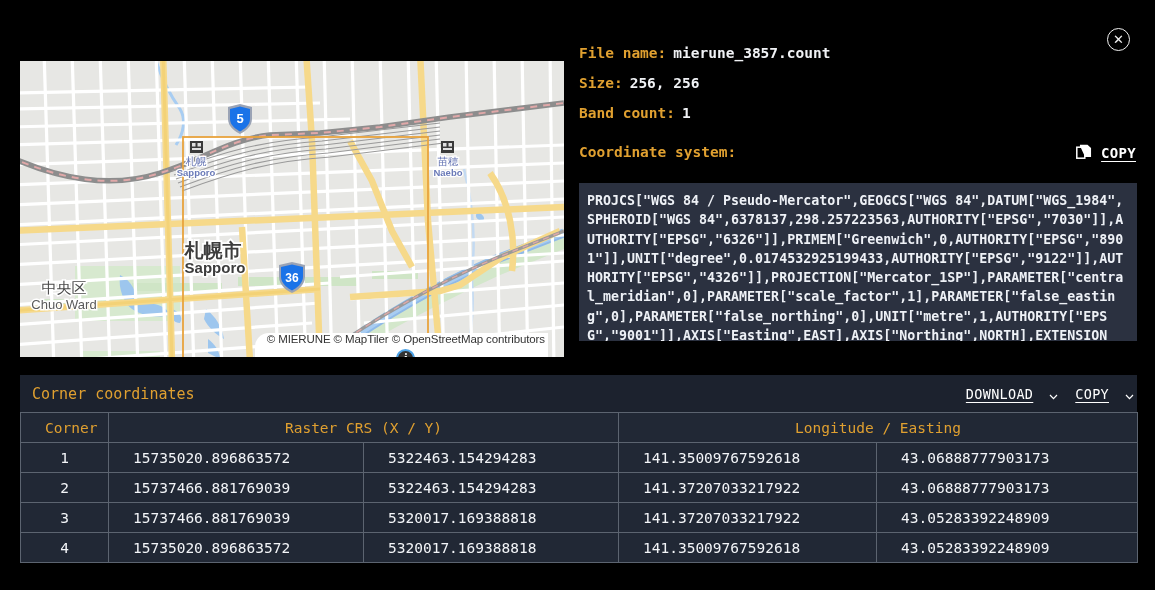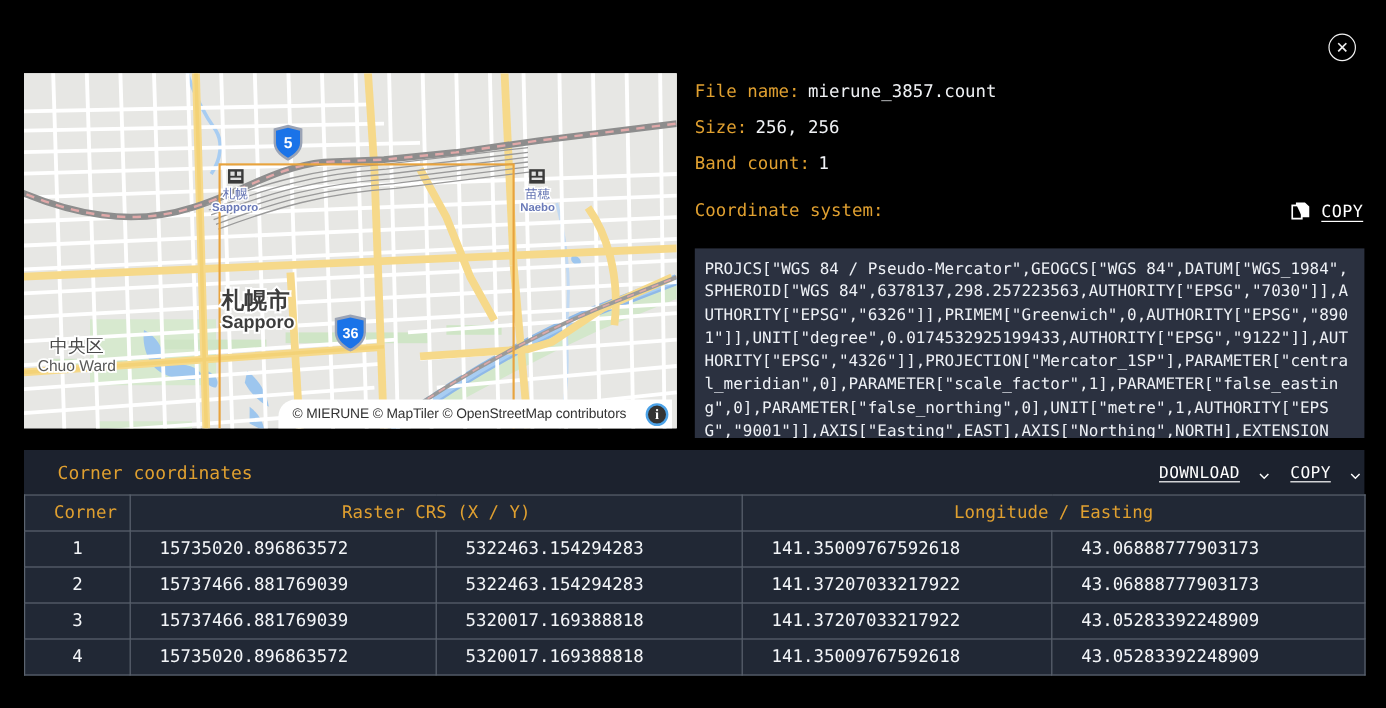--- a/index.html
+++ b/index.html
@@ -40,52 +40,54 @@
     position: absolute;
     left: 20px; top: 61px;
     width: 544px; height: 296px;
     overflow: hidden;
     background: #e9e9e7;
   }
   .map-svg { position: absolute; left:0; top:0; width: 544px; height: 296px; display:block; }
 
   .map-attrib {
     position: absolute;
-    right: 4px; bottom: 0px;
+    right: 16px; bottom: 0px;
     height: 24px;
     display: flex; align-items: center;
     background: #ffffff;
     border-top-left-radius: 14px;
     border-bottom-left-radius: 0px;
     padding: 0 3px 0 12px;
     font-family: "Liberation Sans", sans-serif;
     font-size: 11.5px;
     color: #333333;
     white-space: nowrap;
-    gap: 16px;
+    gap: 4px;
+    flex-direction: column;
   }
   .attrib-txt { letter-spacing: -0.1px; }
   .info-icon {
     width: 19px; height: 19px; min-width: 19px;
     border-radius: 50%;
     background: #333333;
     border: 2px solid #4da3e8;
     color: #ffffff;
     font-family: "Liberation Serif", serif;
     font-weight: bold;
     font-size: 12px;
     display: flex; align-items: center; justify-content: center;
     cursor: pointer;
   }
 
   
   .meta {
     position: absolute;
-    left: 579px; top: 69px;
+    left: 579px; top: 45px;
     width: 558px;
+    font-weight: bold;
   }
   .meta-row {
     display: flex;
     align-items: baseline;
     gap: 7px;
     height: 30px;
     font-size: 14.5px;
   }
   .meta-label { color: #e0a030; white-space: nowrap; }
   .meta-value { color: #f0f2f5; white-space: nowrap; }
@@ -129,21 +131,21 @@
   
   .cc-section {
     position: absolute;
     left: 20px; top: 375px;
     width: 1117px;
   }
   .cc-head {
     height: 37px;
     display: flex; align-items: center; justify-content: space-between;
     background: #1c222e;
-    padding: 0 2px 0 28px;
+    padding: 0 2px 0 12px;
   }
   .cc-title { color: #e0a030; font-size: 15px; }
   .cc-actions { display: flex; align-items: center; gap: 16px; }
   .cc-action {
     display: flex; align-items: flex-end; gap: 15px;
     color: #ffffff; cursor: pointer;
   }
   .cc-action .lbl {
     font-size: 13.5px;
     text-decoration: underline;

